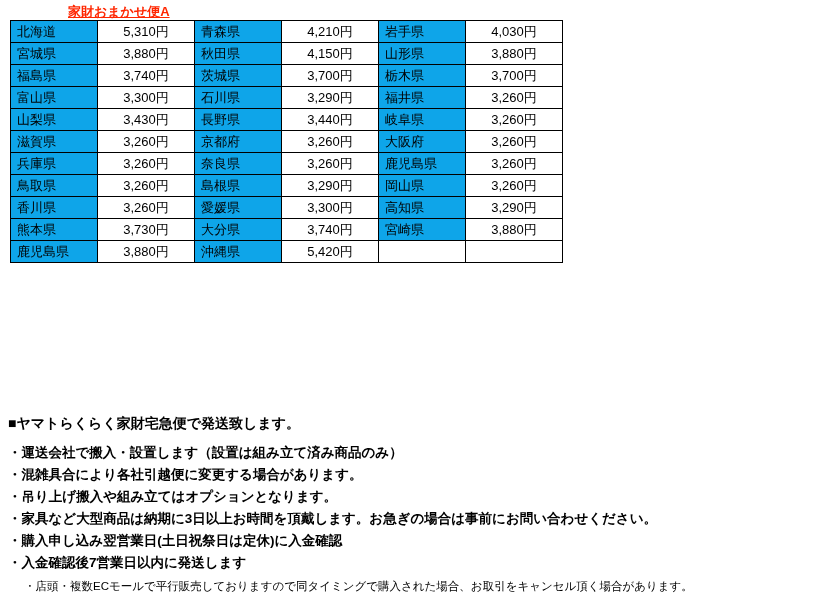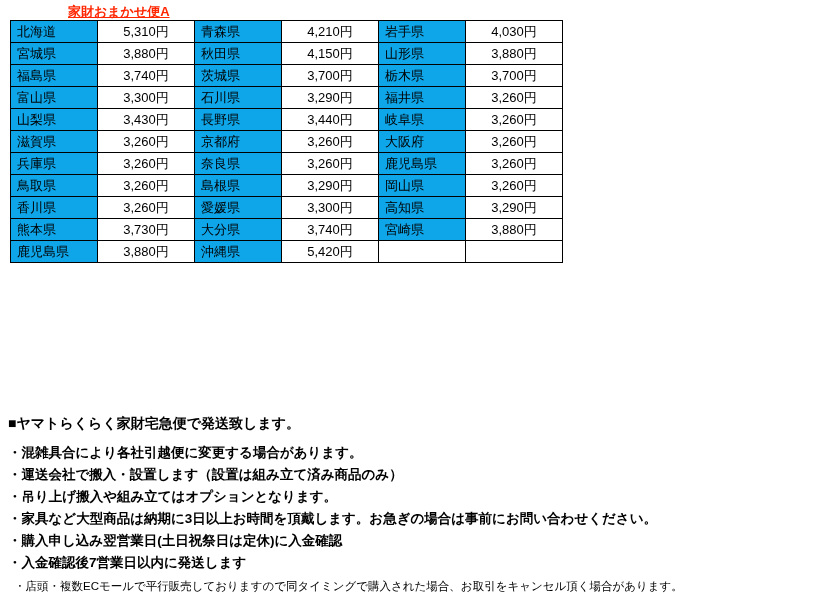--- a/index.html
+++ b/index.html
@@ -77,21 +77,21 @@
     font-size: 13.5px;
     font-weight: bold;
     line-height: 22px;
     margin: 0;
     white-space: nowrap;
   }
   .note-small {
     font-size: 11.5px;
     font-weight: normal;
     line-height: 20px;
-    margin: 2px 0 0 6px;
+    margin: 2px 0 0 16px;
     white-space: nowrap;
   }
 </style>
 </head>
 <body>
 
 <div class="page">
 
   <div class="title">家財おまかせ便A</div>
 
@@ -183,22 +183,22 @@
         <td class="pref">沖縄県</td>
         <td class="price">5,420円</td>
         <td class="empty"></td>
         <td class="empty"></td>
       </tr>
     </tbody>
   </table>
 
   <div class="notes">
     <p class="note-head">■ヤマトらくらく家財宅急便で発送致します。</p>
+    <p class="note-line">・運送会社で搬入・設置します（設置は組み立て済み商品のみ）</p>
     <p class="note-line">・混雑具合により各社引越便に変更する場合があります。</p>
-    <p class="note-line">・運送会社で搬入・設置します（設置は組み立て済み商品のみ）</p>
     <p class="note-line">・吊り上げ搬入や組み立てはオプションとなります。</p>
     <p class="note-line">・家具など大型商品は納期に3日以上お時間を頂戴します。お急ぎの場合は事前にお問い合わせください。</p>
     <p class="note-line">・購入申し込み翌営業日(土日祝祭日は定休)に入金確認</p>
     <p class="note-line">・入金確認後7営業日以内に発送します</p>
     <p class="note-small">・店頭・複数ECモールで平行販売しておりますので同タイミングで購入された場合、お取引をキャンセル頂く場合があります。</p>
   </div>
 
 </div>
 
 </body></html>

